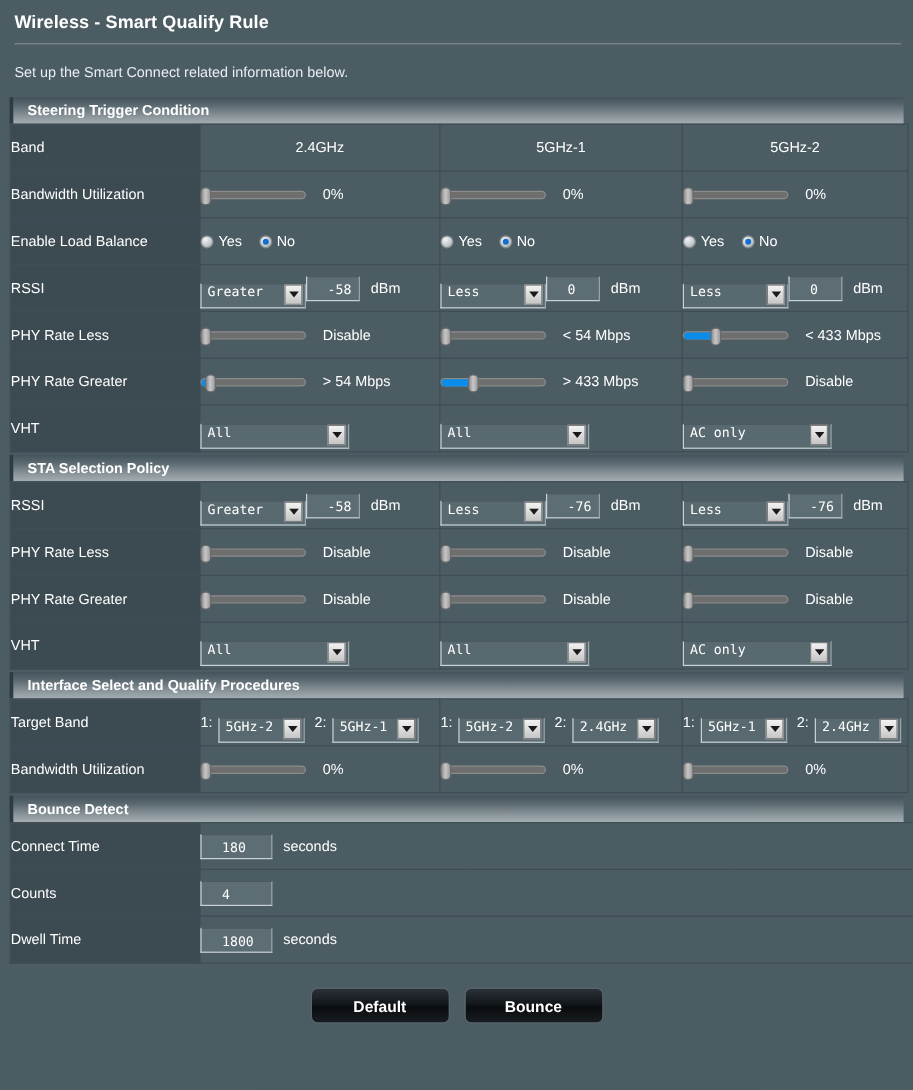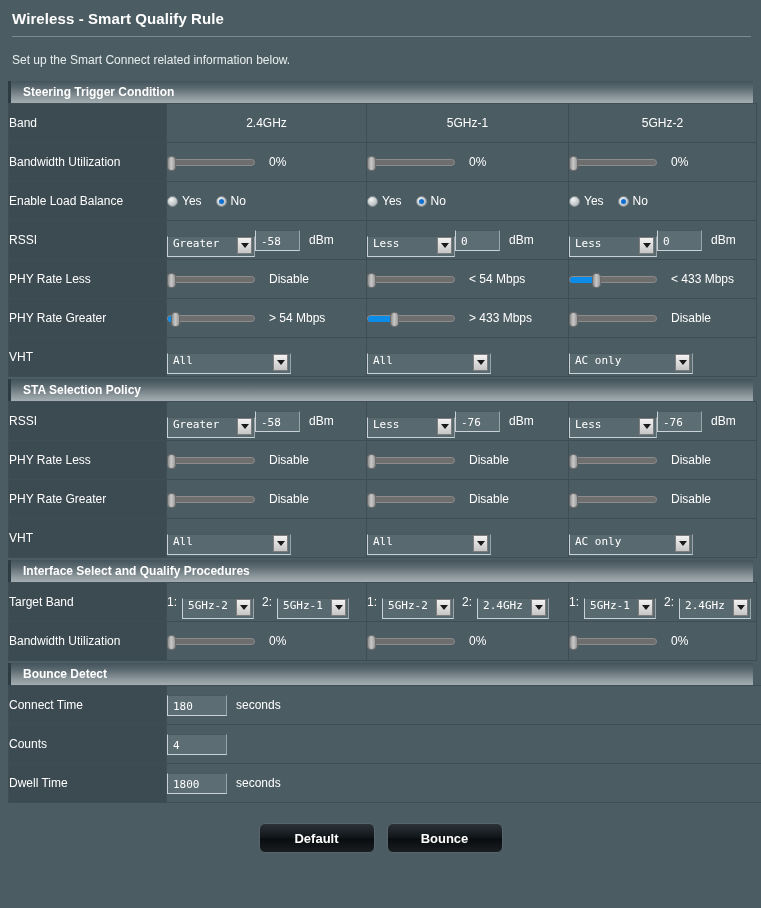--- a/index.html
+++ b/index.html
@@ -204,21 +204,21 @@
     line-height: 21px;
     background: #5d6d74;
     border-top: 1px solid #4a585f;
     border-left: 1px solid #c9d2d6;
     border-right: 1px solid #9aa5aa;
     border-bottom: 1px solid #c9d2d6;
     box-sizing: border-box;
     color: #ffffff;
     font-family: "DejaVu Sans Mono", monospace;
     font-size: 11px;
-    padding-left: 5px;
+    padding-left: 17px;
   }
   .tinput.w-rssi { width: 45px; }
   .tinput.w-time { width: 60px; }
   .unit { margin-left: 9px; font-size: 12px; }
   .pfx { margin-right: 5px; font-size: 12px; }
 
   .btn-bar {
     display: flex;
     justify-content: center;
     align-items: center;

